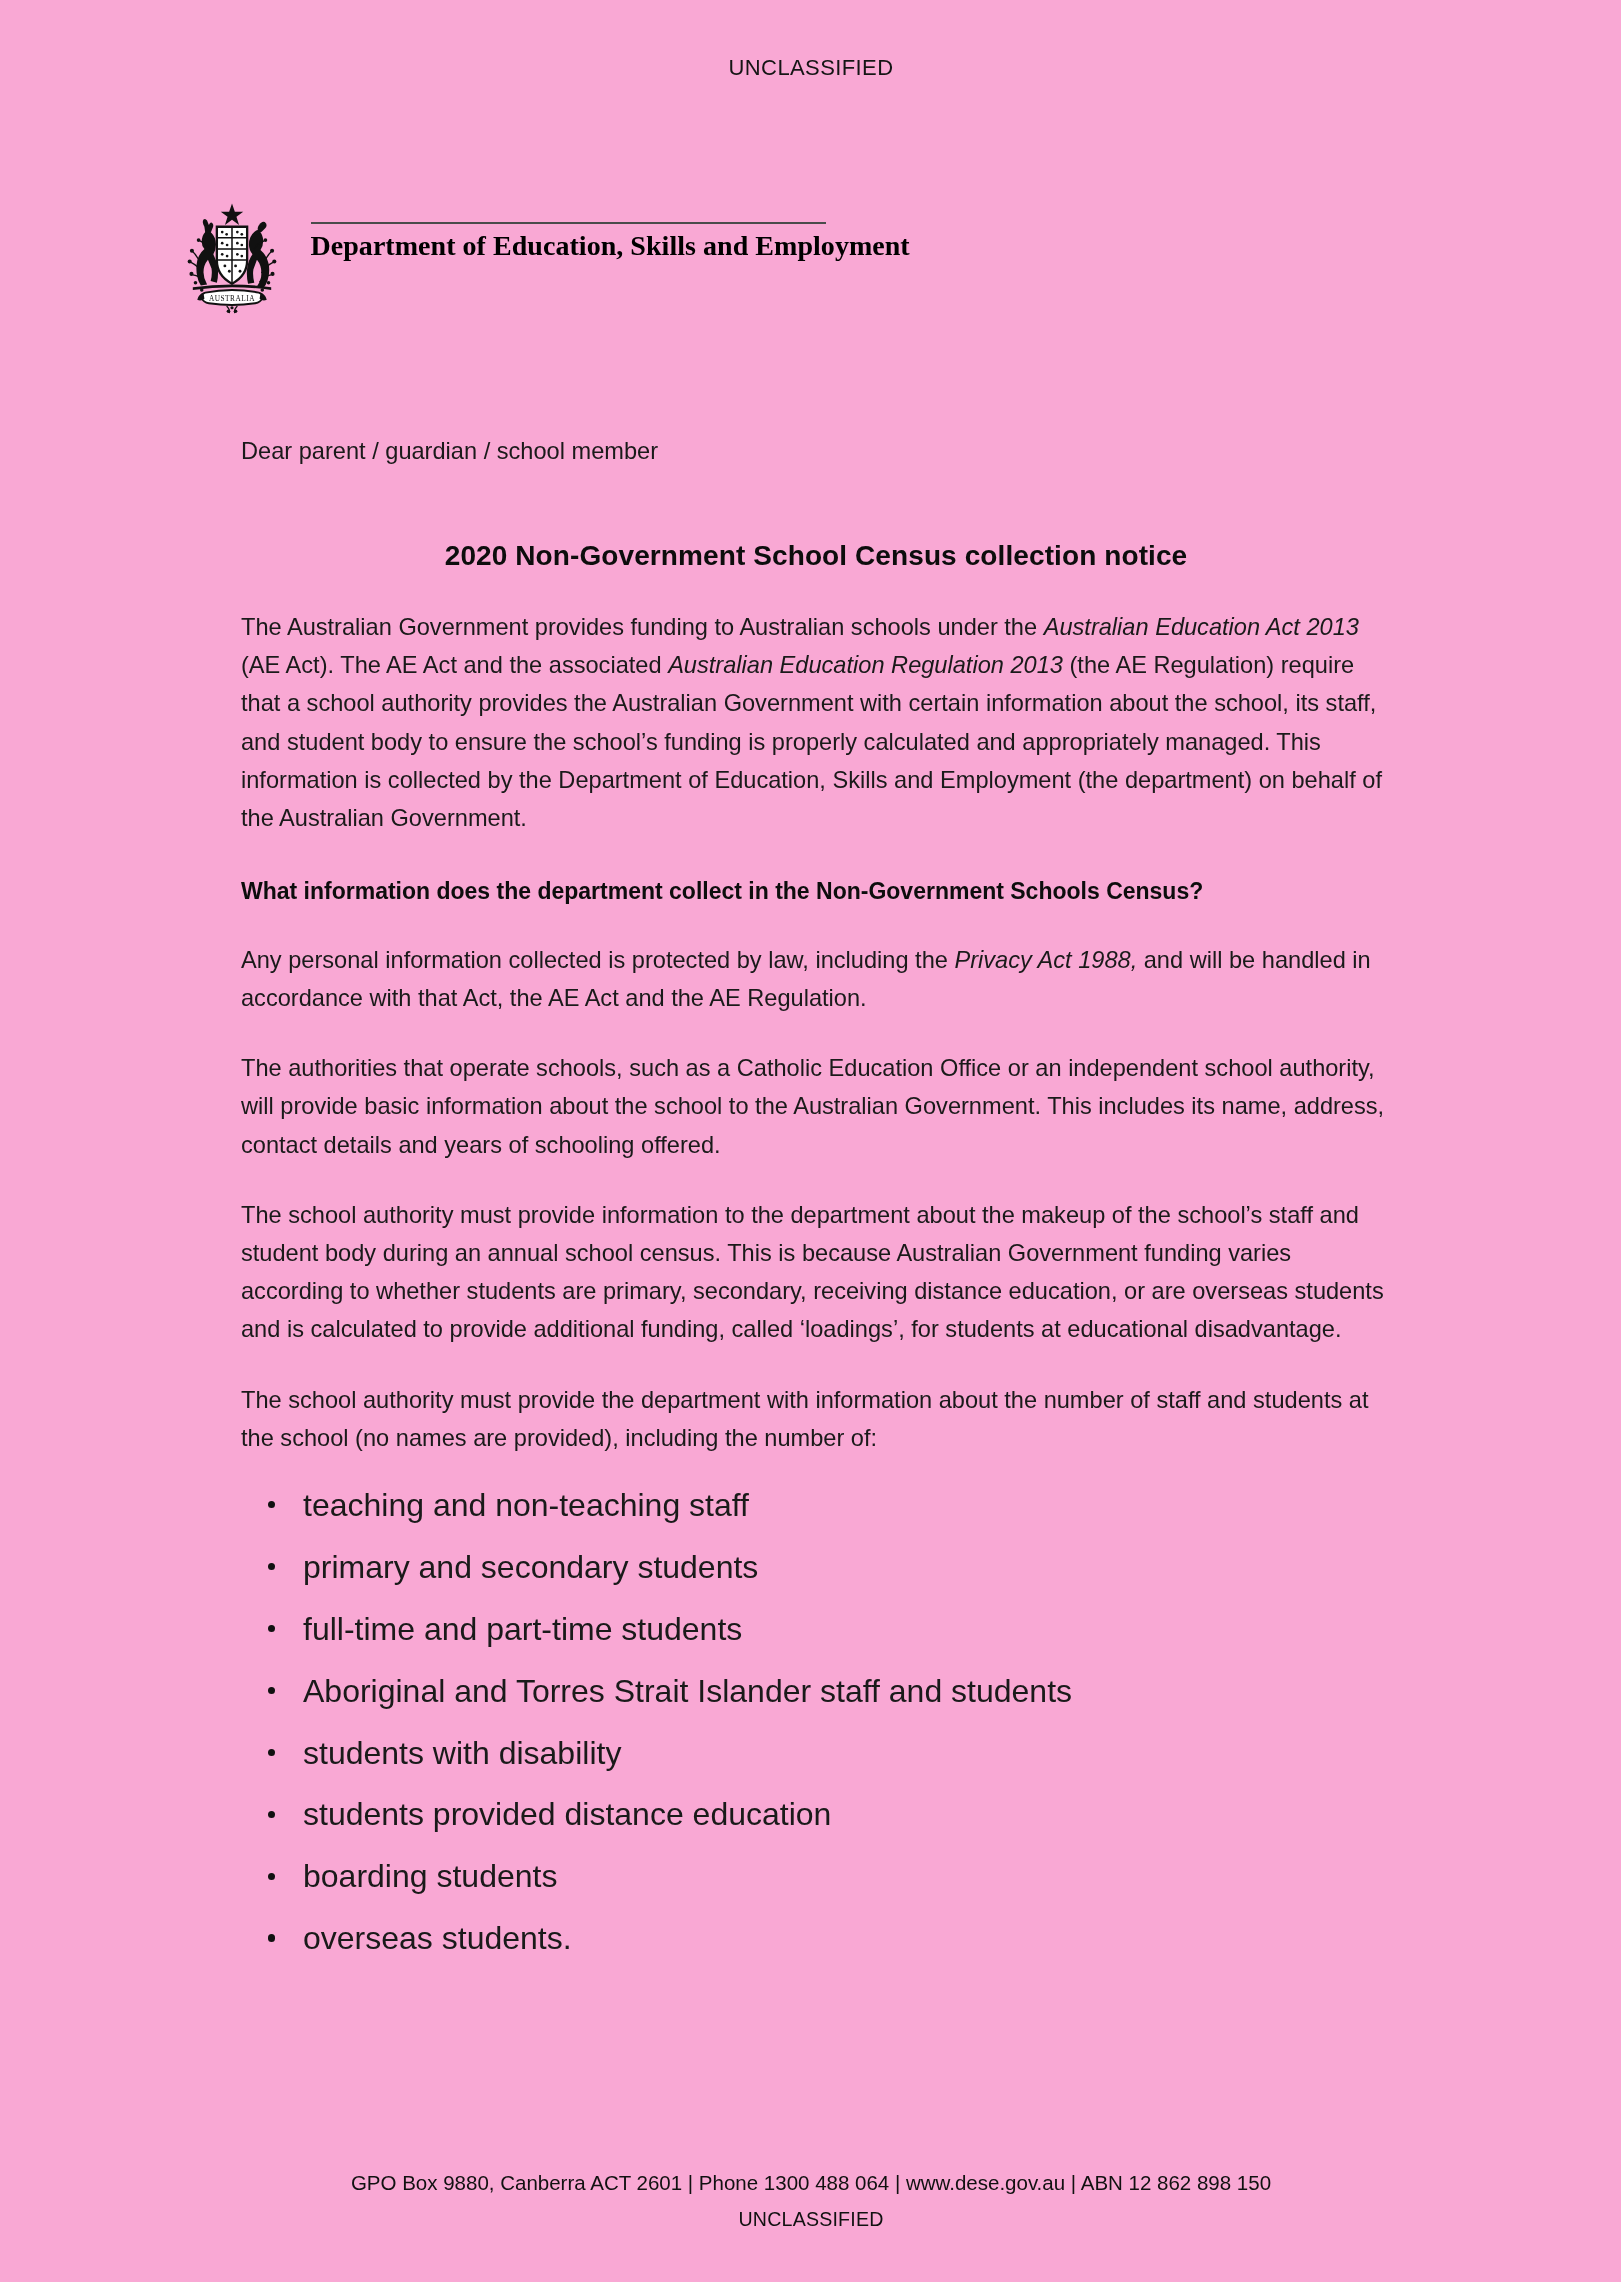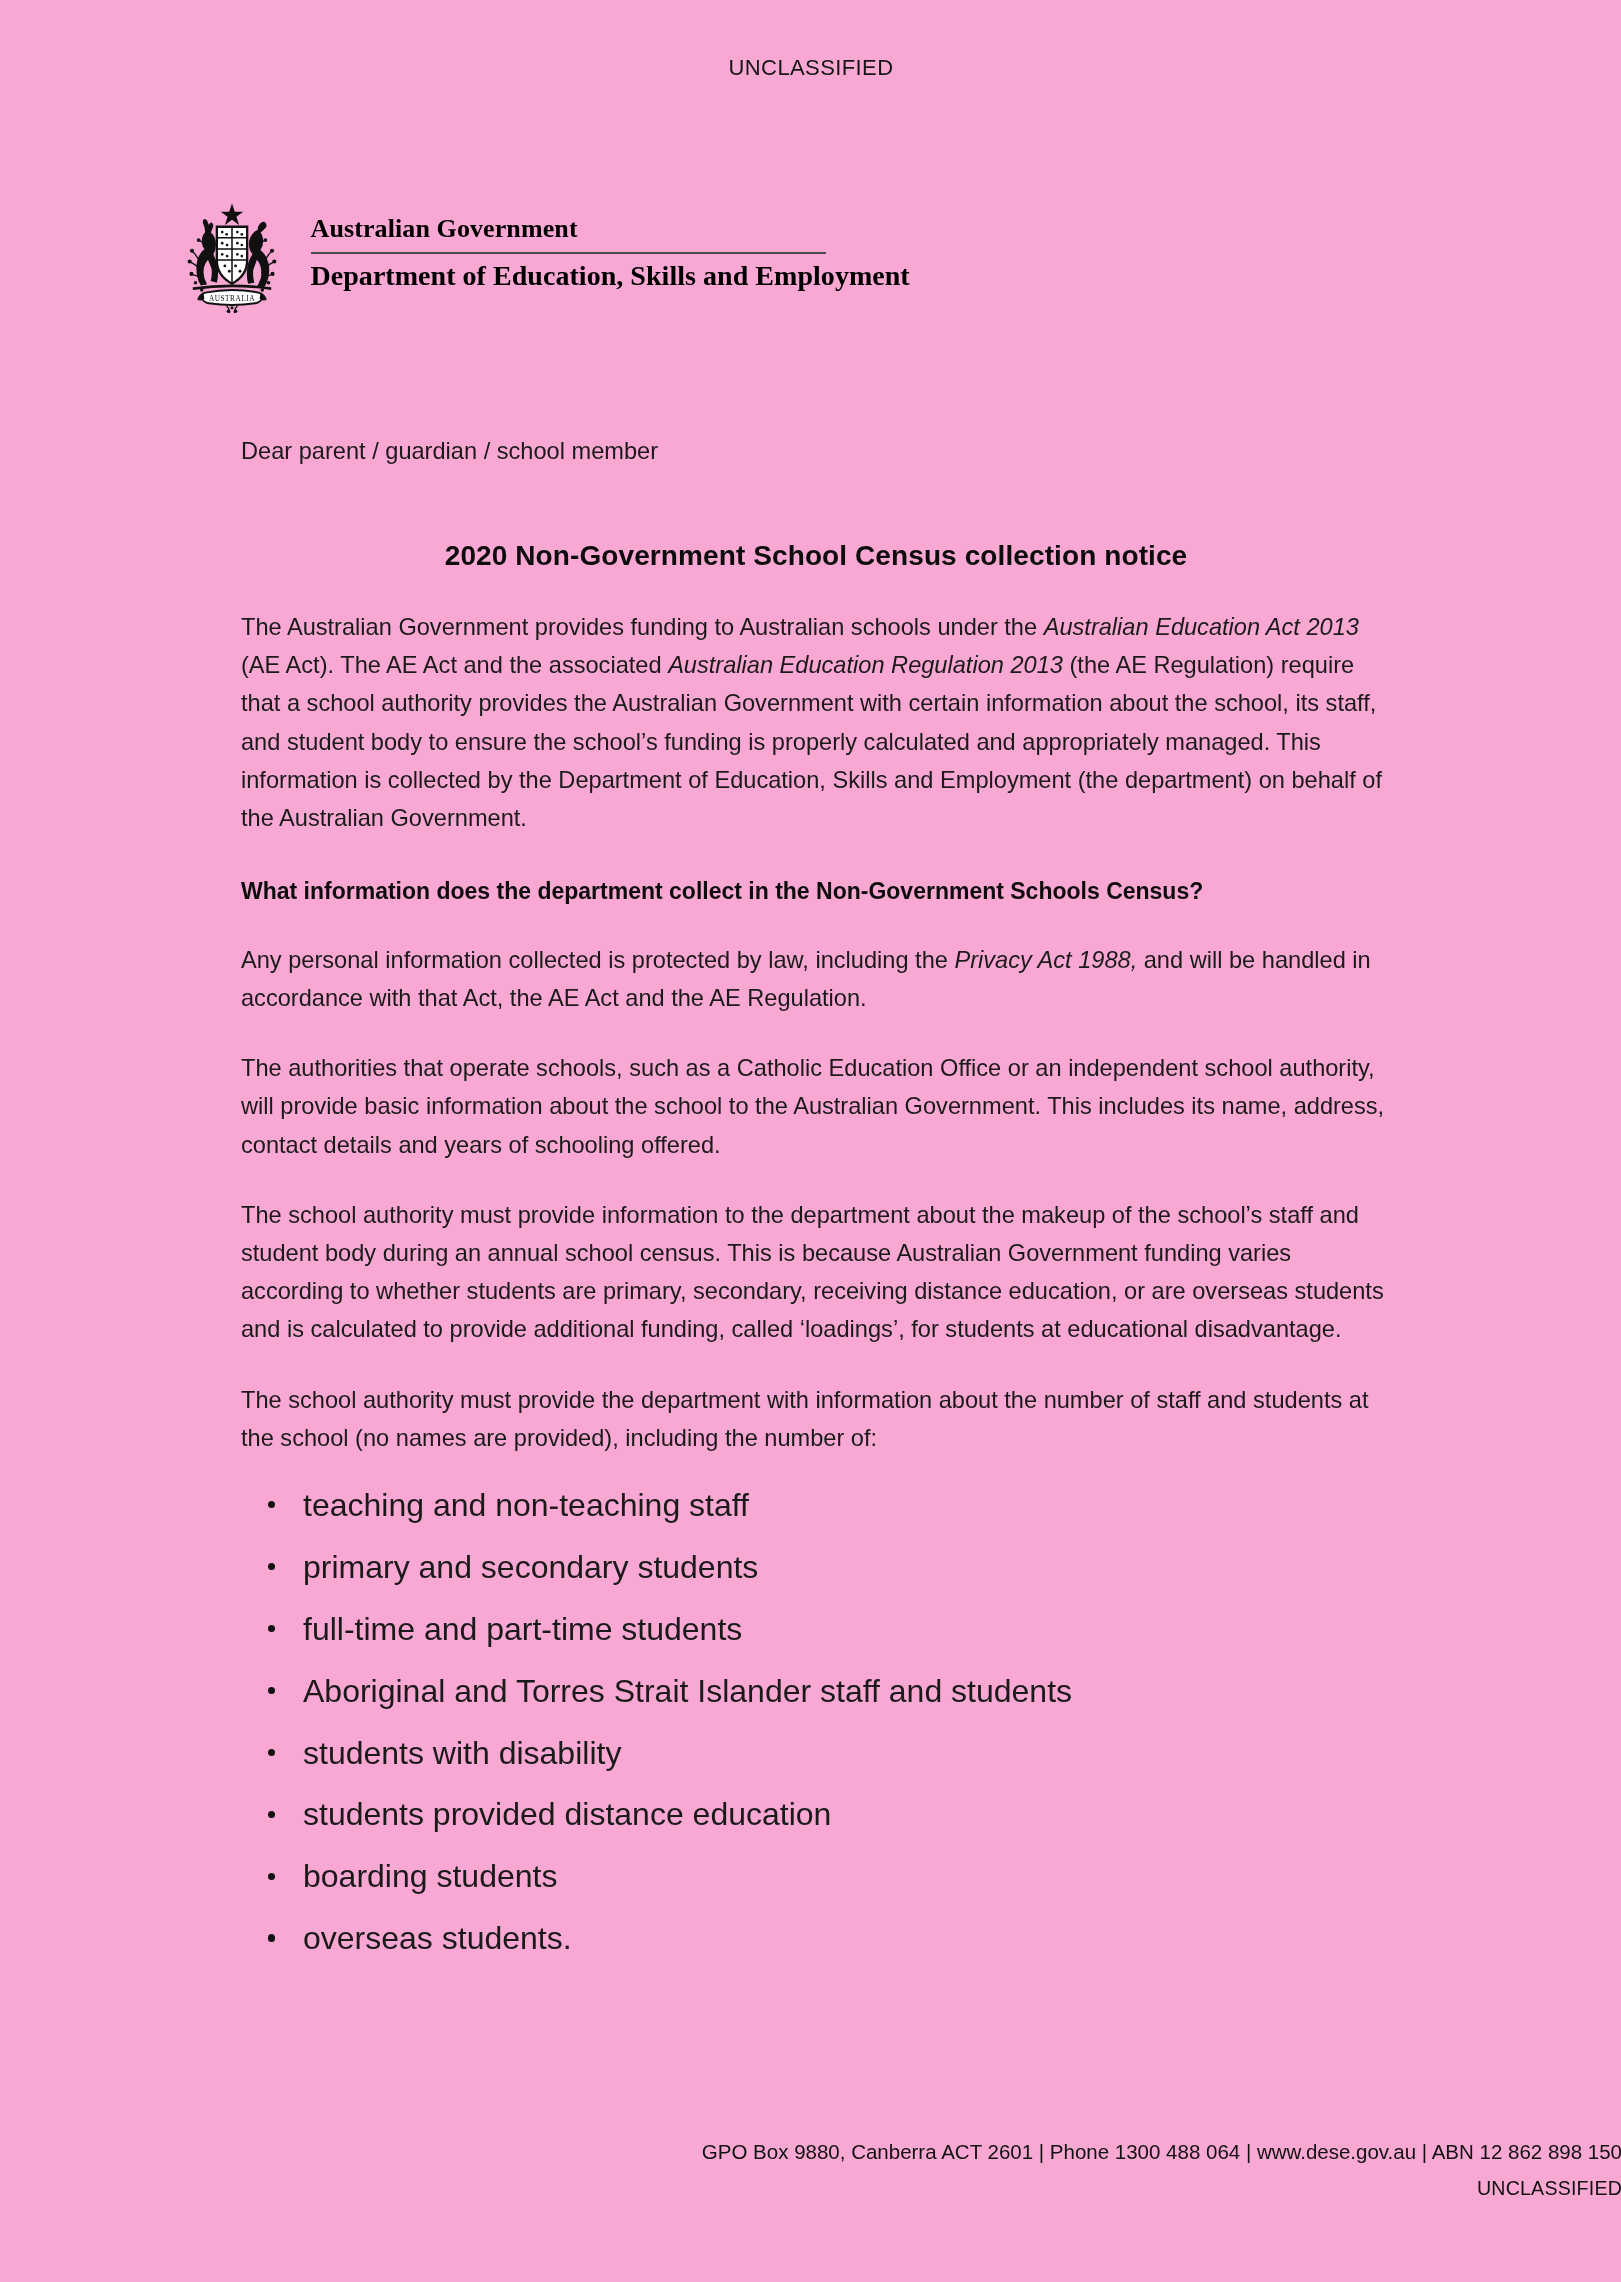--- a/index.html
+++ b/index.html
@@ -142,23 +142,23 @@
     width: 7.1px;
     height: 7.1px;
     background: #111111;
     border-radius: 50%;
   }
 
   
   .footer {
     position: absolute;
     left: 0;
-    bottom: 82px;
+    bottom: 51px;
     width: 1622px;
-    text-align: right;
+    text-align: center;
   }
   .footer-contact {
     font-size: 20.5px;
     line-height: 1.45;
     color: #111111;
   }
   .footer-classification {
     margin-top: 9.8px;
     font-size: 19.6px;
     color: #111111;
@@ -248,21 +248,20 @@
             <path d="M68 119 q4 4 3 8 M80 119 q-4 4 -3 8"></path>
           </g>
           <circle cx="70" cy="125" r="2.0"></circle>
           <circle cx="78" cy="125" r="2.0"></circle>
           <circle cx="74" cy="121" r="1.8"></circle>
         </g>
       </svg>
     </div>
 
     <div class="masthead-text">
-      <div class="gov-line">Australian Government</div>
       <div class="gov-rule"></div>
       <div class="dept-line">Department of Education, Skills and Employment</div>
     </div>
   </div>
 
   <div class="body-area">
 
     <p class="salutation">Dear parent / guardian / school member</p>
 
     <h1 class="doc-title">2020 Non-Government School Census collection notice</h1>

